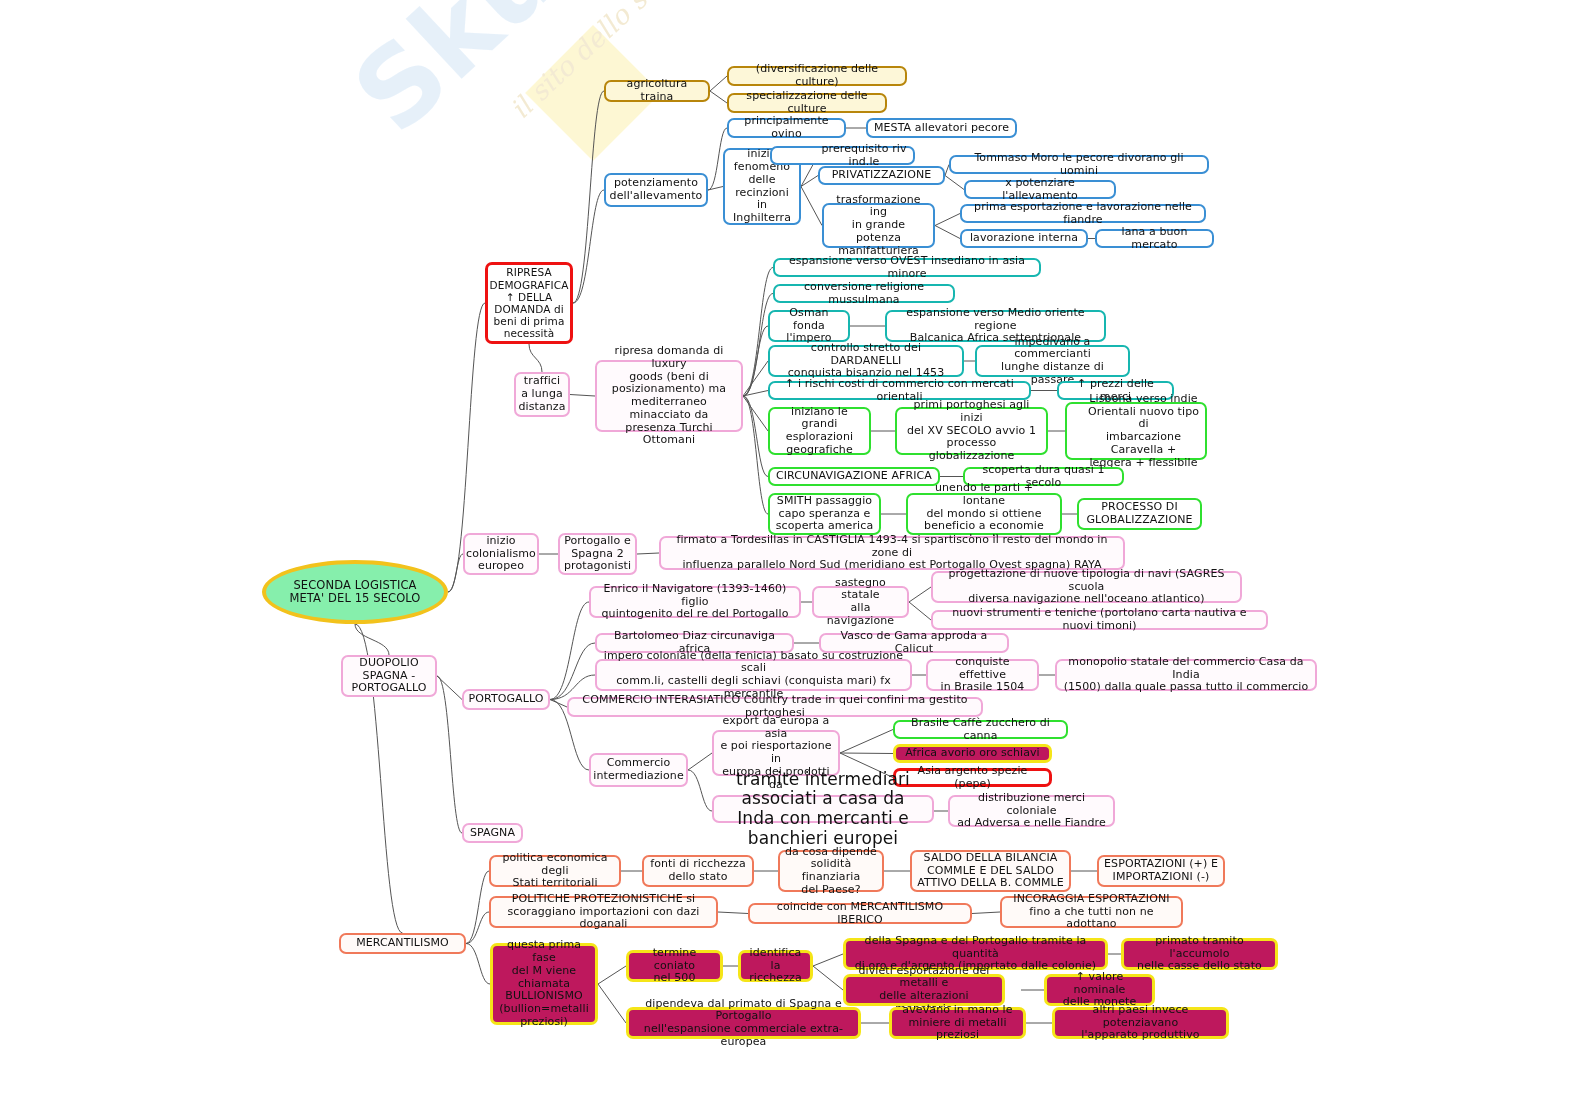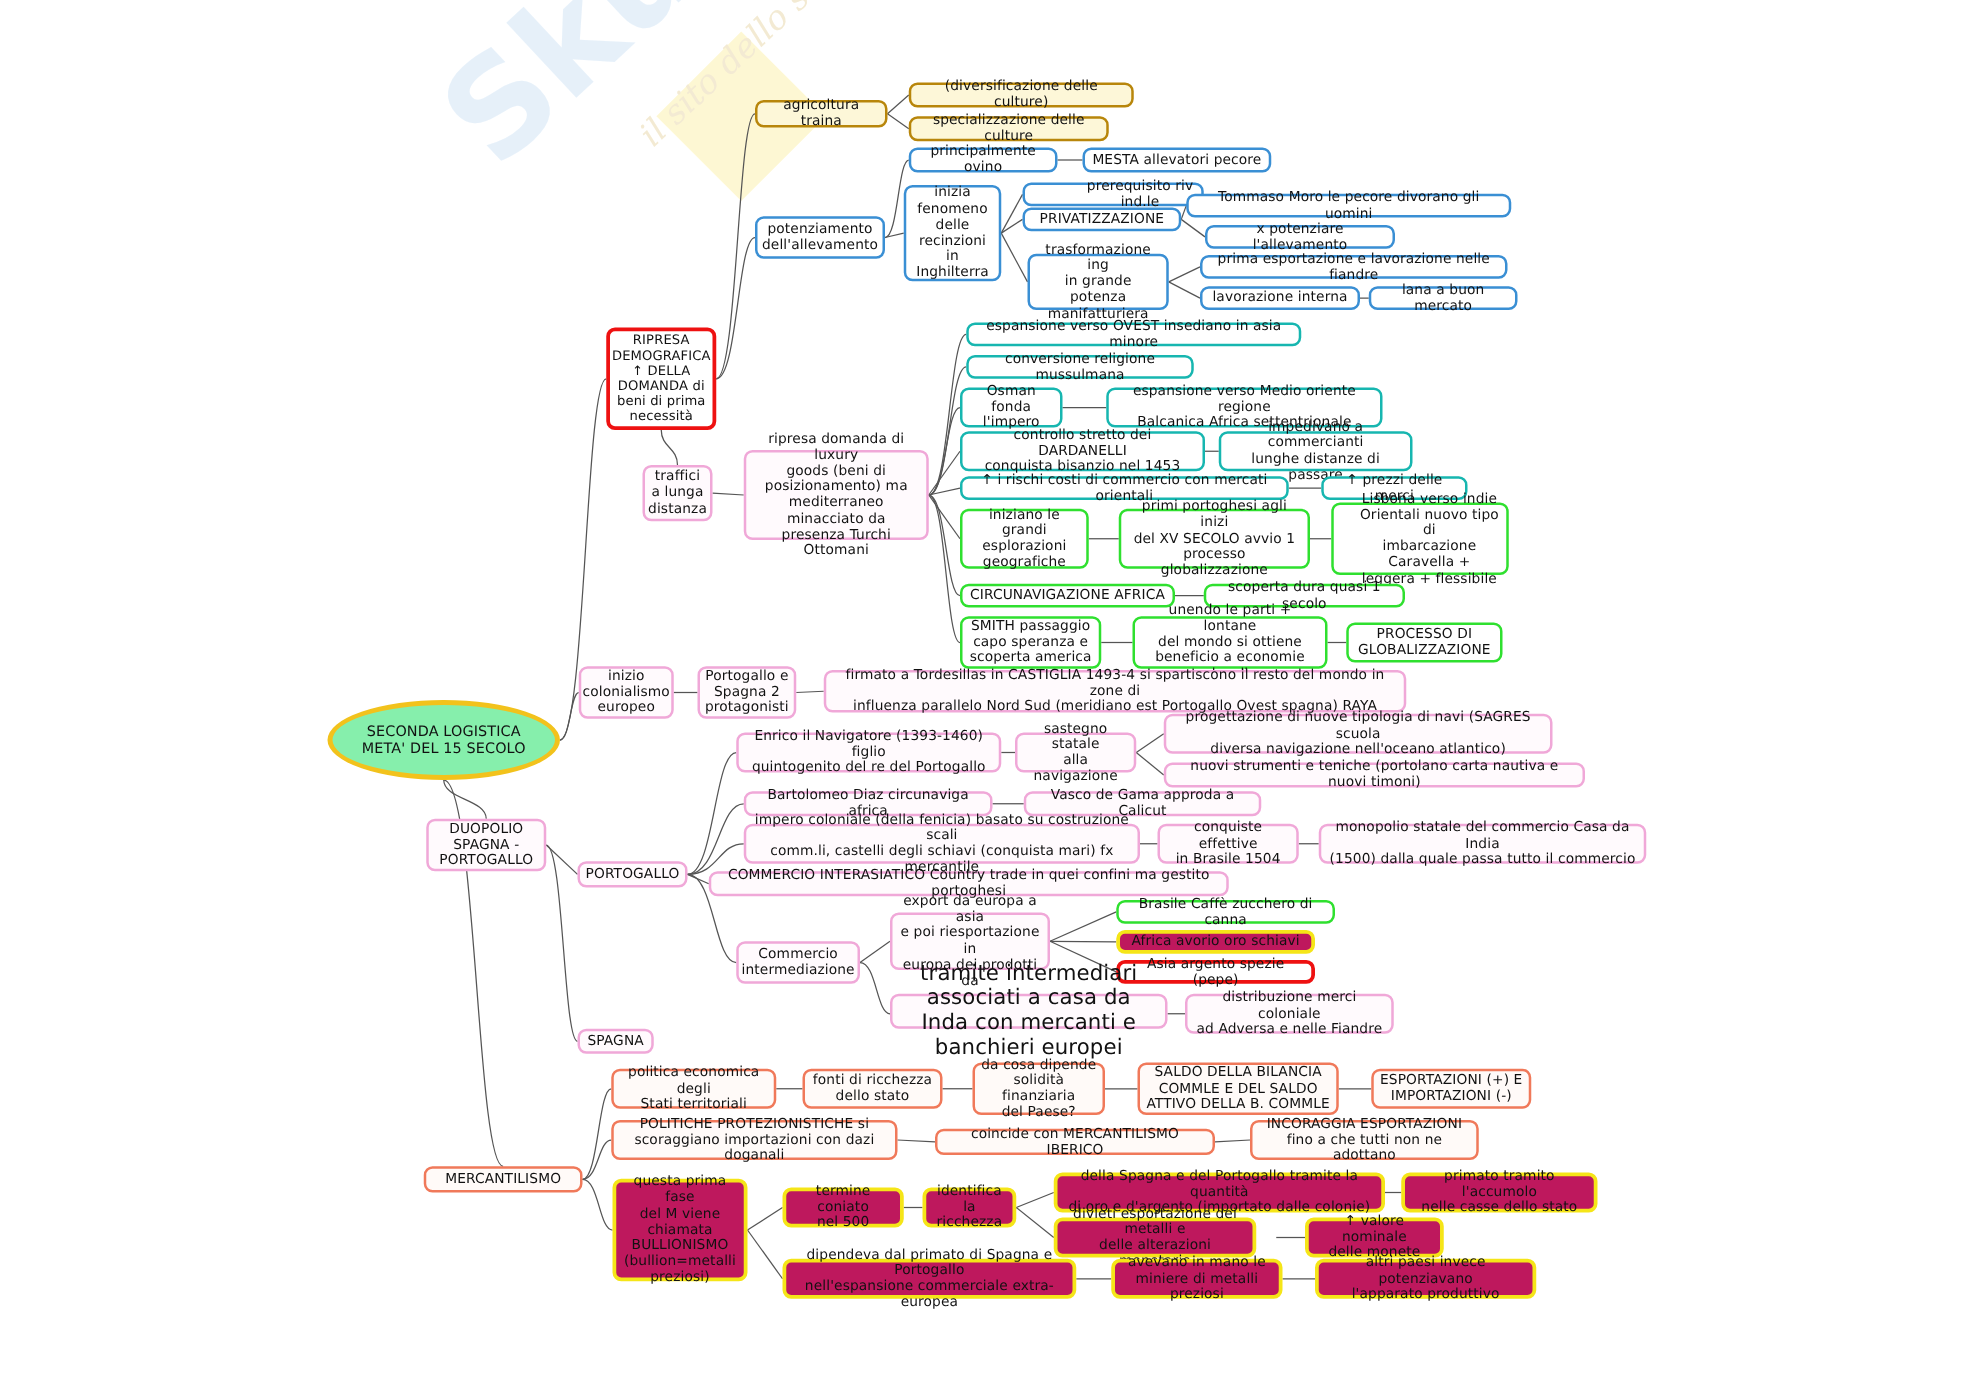--- a/index.html
+++ b/index.html
@@ -129,21 +129,21 @@
       <div class="node gold" style="left: 727px; top: 93px; width: 160px; height: 20px; font-size: 11px;">specializzazione delle culture</div>
       <div class="node blue" style="left: 727px; top: 118px; width: 119px; height: 20px; font-size: 11px;">principalmente ovino</div>
       <div class="node blue" style="left: 866px; top: 118px; width: 151px; height: 20px; font-size: 11px;">MESTA allevatori pecore</div>
       <div class="node blue" style="left: 604px; top: 173px; width: 104px; height: 34px; font-size: 11px;">potenziamento
 dell'allevamento</div>
       <div class="node blue" style="left: 723px; top: 148px; width: 78px; height: 77px; font-size: 11px;">inizia
 fenomeno
 delle
 recinzioni in
 Inghilterra</div>
-      <div class="node blue" style="left: 818px; top: 146px; width: 145px; height: 19px; font-size: 11px; padding-left: 48px;">prerequisito riv ind.le</div>
+      <div class="node blue" style="left: 770px; top: 146px; width: 145px; height: 19px; font-size: 11px; padding-left: 48px;">prerequisito riv ind.le</div>
       <div class="node blue" style="left: 818px; top: 166px; width: 127px; height: 19px; font-size: 11px;">PRIVATIZZAZIONE</div>
       <div class="node blue" style="left: 949px; top: 155px; width: 260px; height: 19px; font-size: 11px;">Tommaso Moro le pecore divorano gli uomini</div>
       <div class="node blue" style="left: 964px; top: 180px; width: 152px; height: 19px; font-size: 11px;">x potenziare l'allevamento</div>
       <div class="node blue" style="left: 822px; top: 203px; width: 113px; height: 45px; font-size: 11px;">trasformazione ing
 in grande potenza
 manifatturiera</div>
       <div class="node blue" style="left: 960px; top: 204px; width: 246px; height: 19px; font-size: 11px;">prima esportazione e lavorazione nelle fiandre</div>
       <div class="node blue" style="left: 960px; top: 229px; width: 128px; height: 19px; font-size: 11px;">lavorazione interna</div>
       <div class="node blue" style="left: 1095px; top: 229px; width: 119px; height: 19px; font-size: 11px;">lana a buon mercato</div>
       <div class="node red" style="left: 485px; top: 262px; width: 88px; height: 82px; font-size: 10.5px;">RIPRESA

